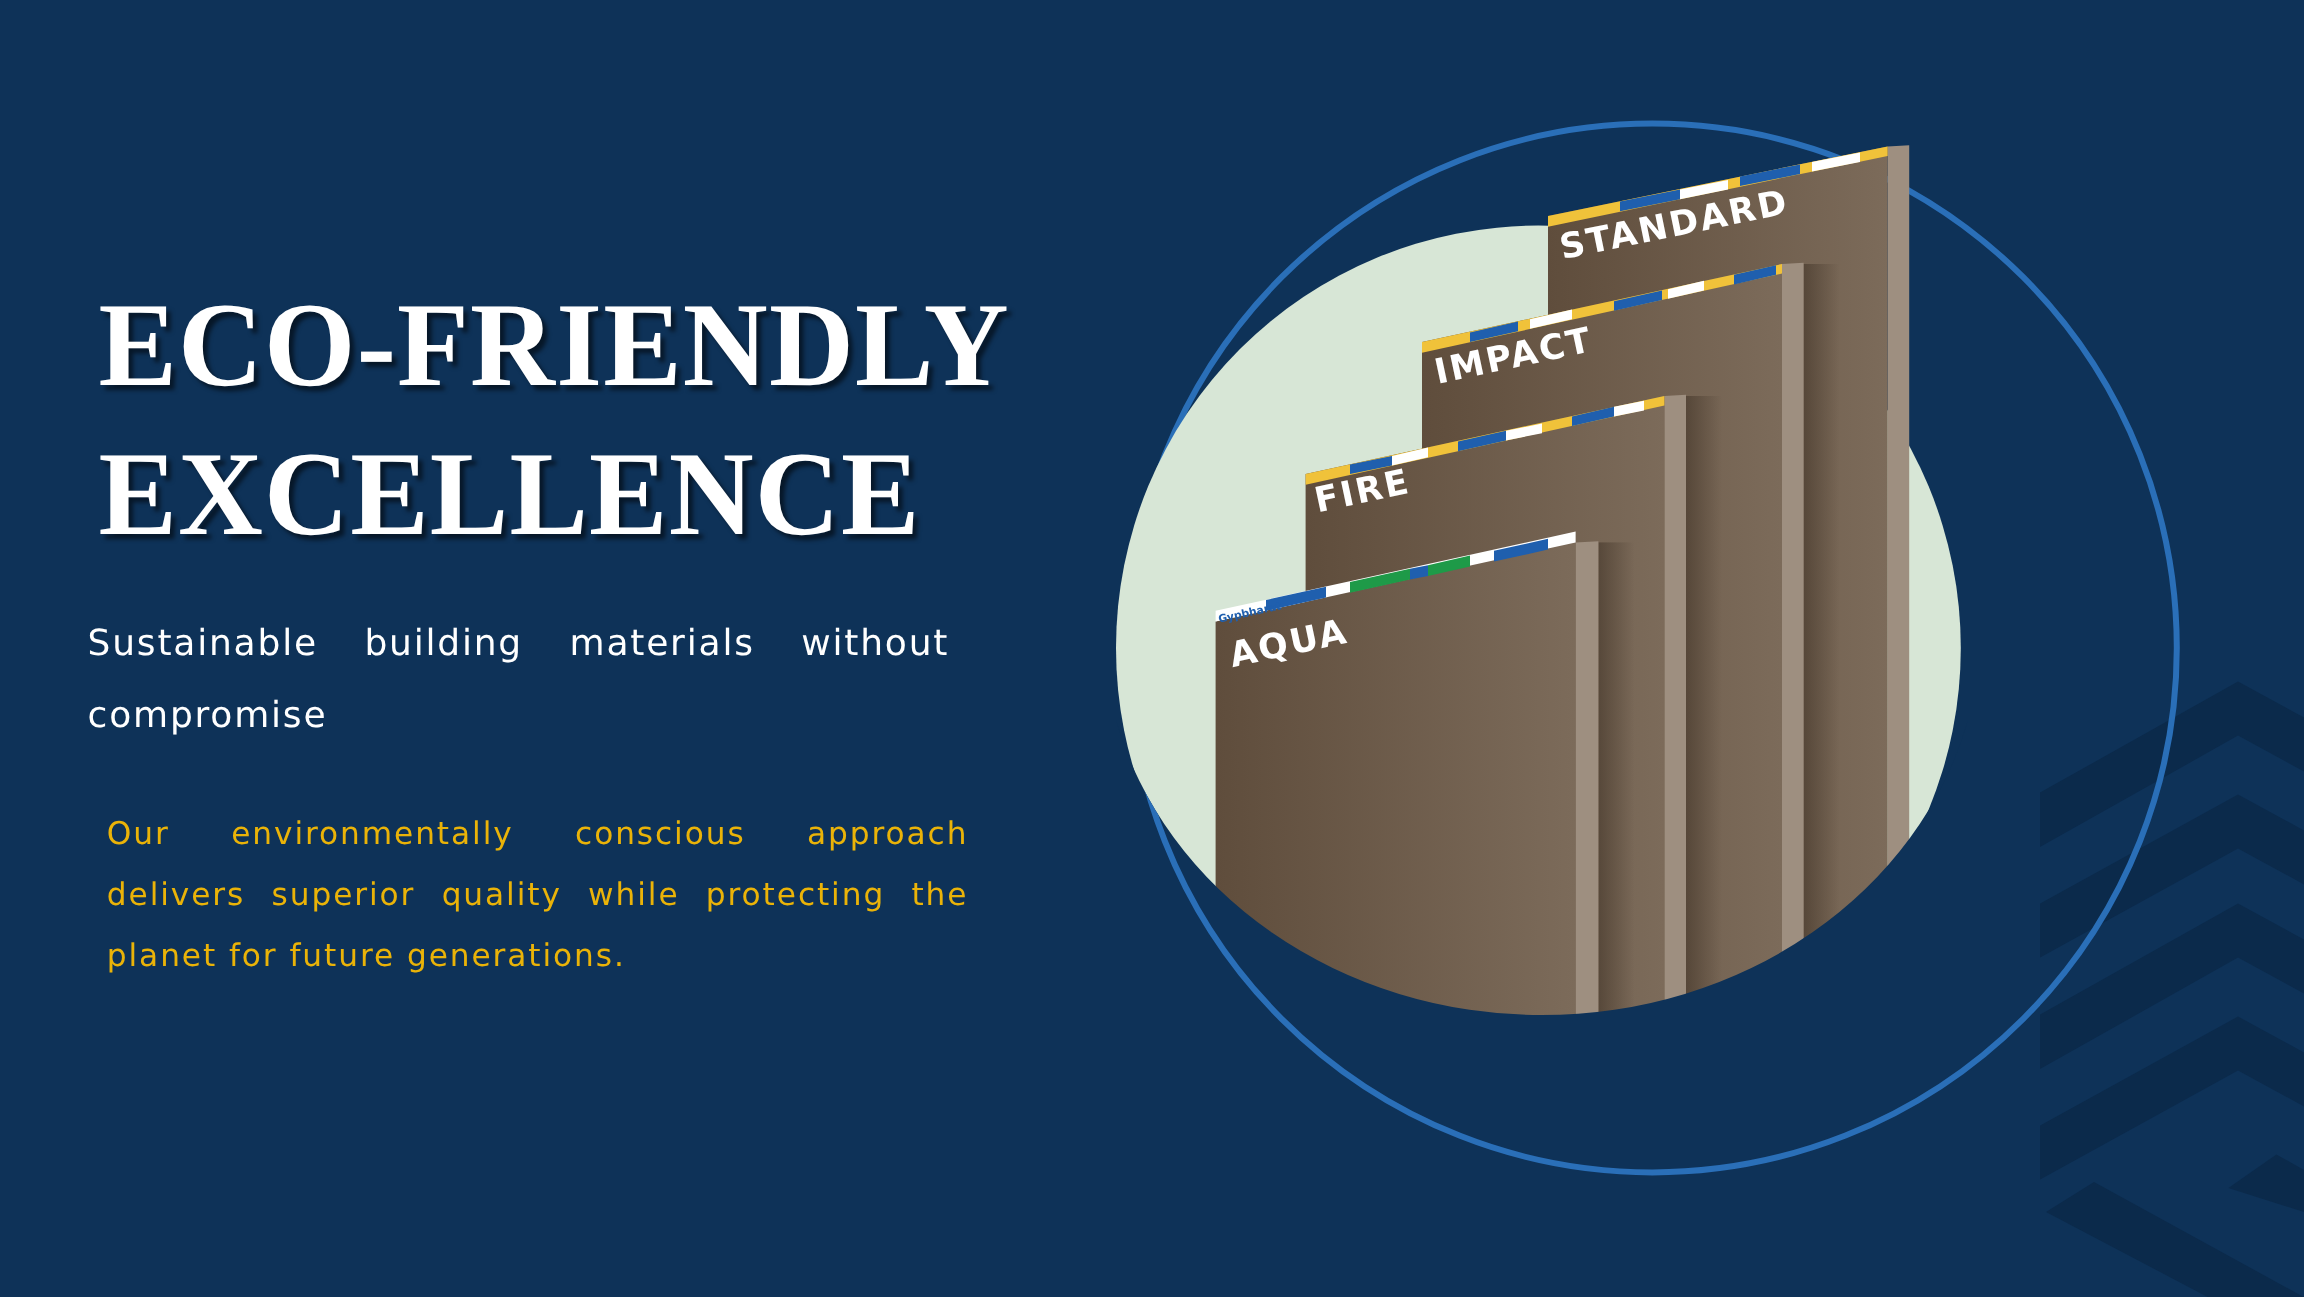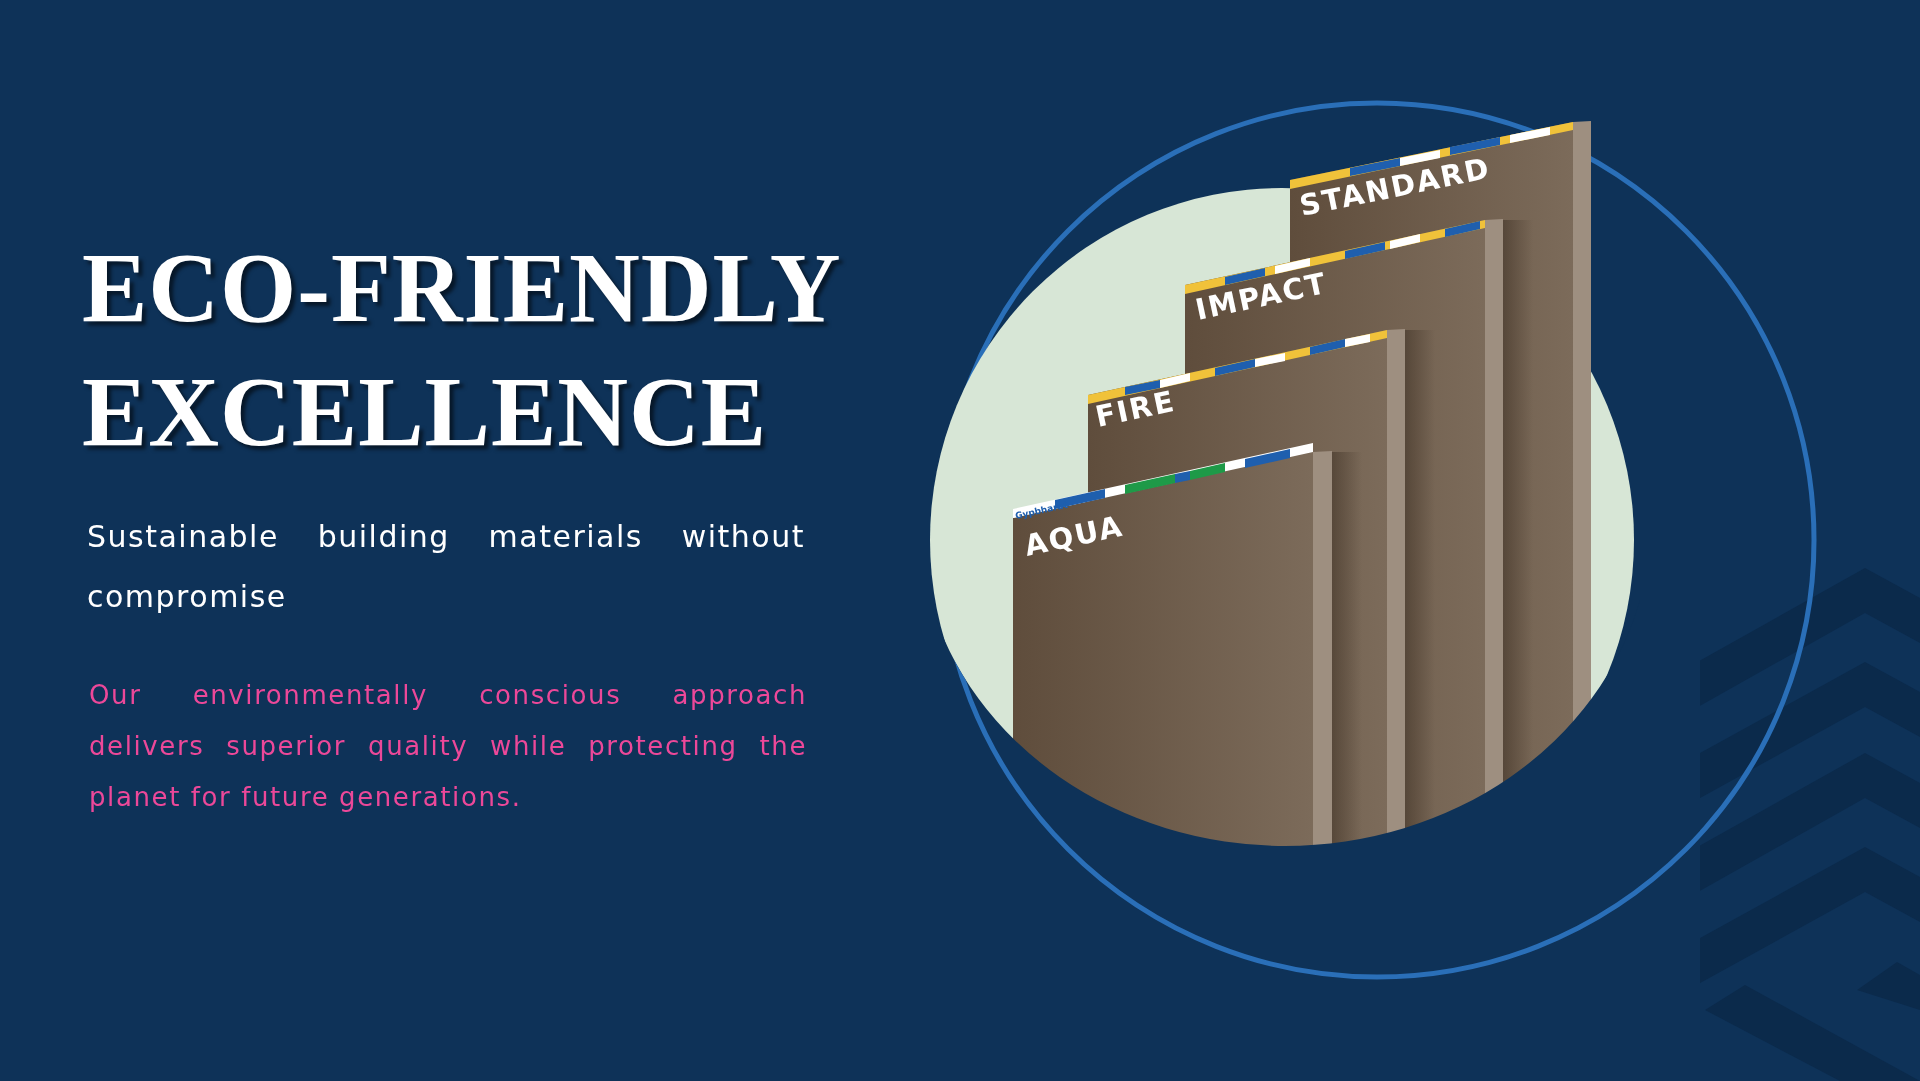--- a/index.html
+++ b/index.html
@@ -13,28 +13,28 @@
     position: absolute; left: 82px; top: 226px; margin: 0;
     font-family: "Liberation Serif", "DejaVu Serif", serif;
     font-weight: bold; color: #ffffff;
     font-size: 100px; line-height: 124px; letter-spacing: 1px;
     text-shadow: 4px 4px 4px rgba(0,0,0,0.55);
     transform: scaleX(0.98); transform-origin: left top;
     white-space: nowrap;
   }
   .title span { display: block; }
   .subtitle {
-    position: absolute; left: 87px; top: 507px; width: 718px; margin: 0;
+    position: absolute; left: 73px; top: 507px; width: 718px; margin: 0;
     color: #ffffff; font-size: 30px; line-height: 60px;
     text-align: justify; letter-spacing: 1.5px;
     font-family: "DejaVu Sans", sans-serif;
   }
   .body-text {
     position: absolute; left: 89px; top: 670px; width: 718px; margin: 0;
-    color: #ec4899; font-size: 26px; line-height: 51px;
+    color: #eab308; font-size: 26px; line-height: 51px;
     text-align: justify; letter-spacing: 1.6px;
     font-family: "DejaVu Sans", sans-serif;
   }
   .graphic { position: absolute; left: 0; top: 0; width: 1920px; height: 1081px; }
   .panel-label {
     font-family: "DejaVu Sans", sans-serif; font-weight: bold; fill: #ffffff;
     letter-spacing: 2px;
   }
 </style>
 </head>

